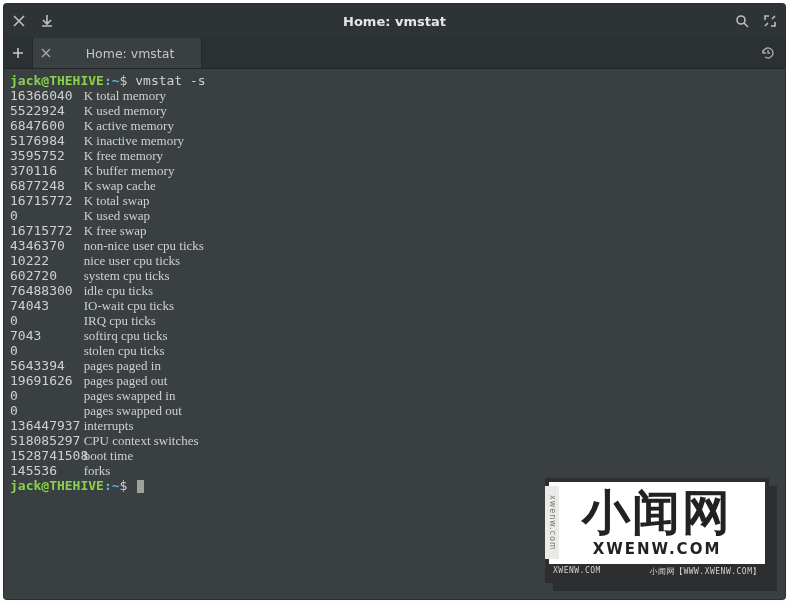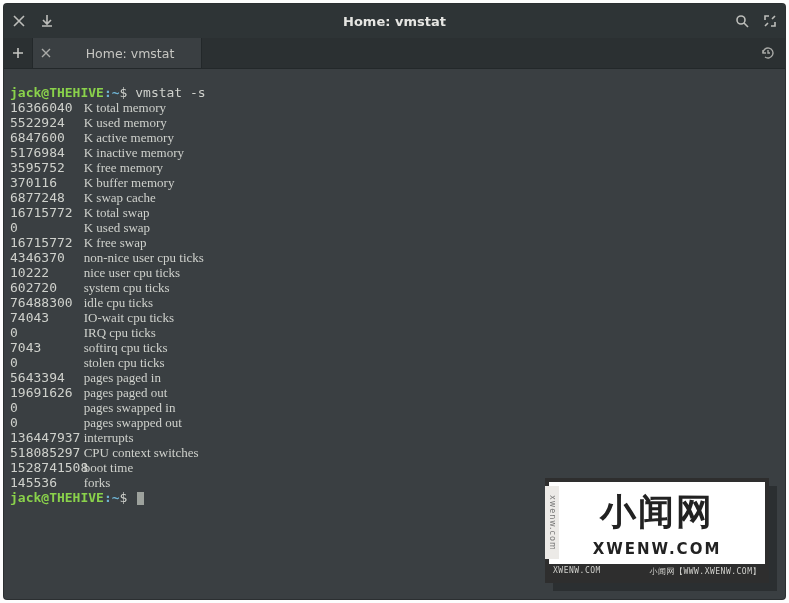--- a/index.html
+++ b/index.html
@@ -54,21 +54,21 @@
     background:#3a3f42;
     border-right:1px solid #23282a;
     min-width:150px;
   }
   .tab .tab-close{opacity:.8;cursor:pointer;}
   .tab .tab-label{flex:1;text-align:center;}
   .tabbar-spacer{flex:1;}
   .tab-history{width:34px;display:flex;align-items:center;justify-content:center;opacity:.8;cursor:pointer;}
   
   .term{
-    padding:16px 8px 8px 6px;
+    padding:4px 8px 8px 6px;
     line-height:15px;
     font-size:13px;
     letter-spacing:0px;
     white-space:pre;
     color:#cfd1cc;
   }
   .user{color:#8ad24b;font-weight:bold;}
   .path{color:#6fb3d2;font-weight:bold;}
   .dollar{color:#cfd1cc;}
   .cmd{color:#cfd1cc;}
@@ -84,21 +84,21 @@
     position:absolute;right:16px;bottom:16px;
     width:208px;
     background:#fff;color:#222;
     border:4px solid #2e2e2e;
     box-shadow:8px 8px 0 0 rgba(0,0,0,.25);
     font-family:"DejaVu Sans",sans-serif;
     text-align:center;
     padding:4px 4px 2px 4px;
   }
   .watermark .big{
-    font-size:36px;line-height:52px;font-weight:700;letter-spacing:2px;
+    font-size:48px;line-height:52px;font-weight:700;letter-spacing:2px;
   }
   .watermark .sub{
     font-size:15px;font-weight:700;letter-spacing:2px;padding:2px 0 4px;
   }
   .watermark .tiny{
     background:#2e2e2e;color:#d0d0cc;font-size:8px;letter-spacing:.5px;
     padding:2px 4px;margin:2px -4px -2px -4px;
     display:flex;justify-content:space-between;font-family:monospace;
   }
   .watermark .sidetxt{

